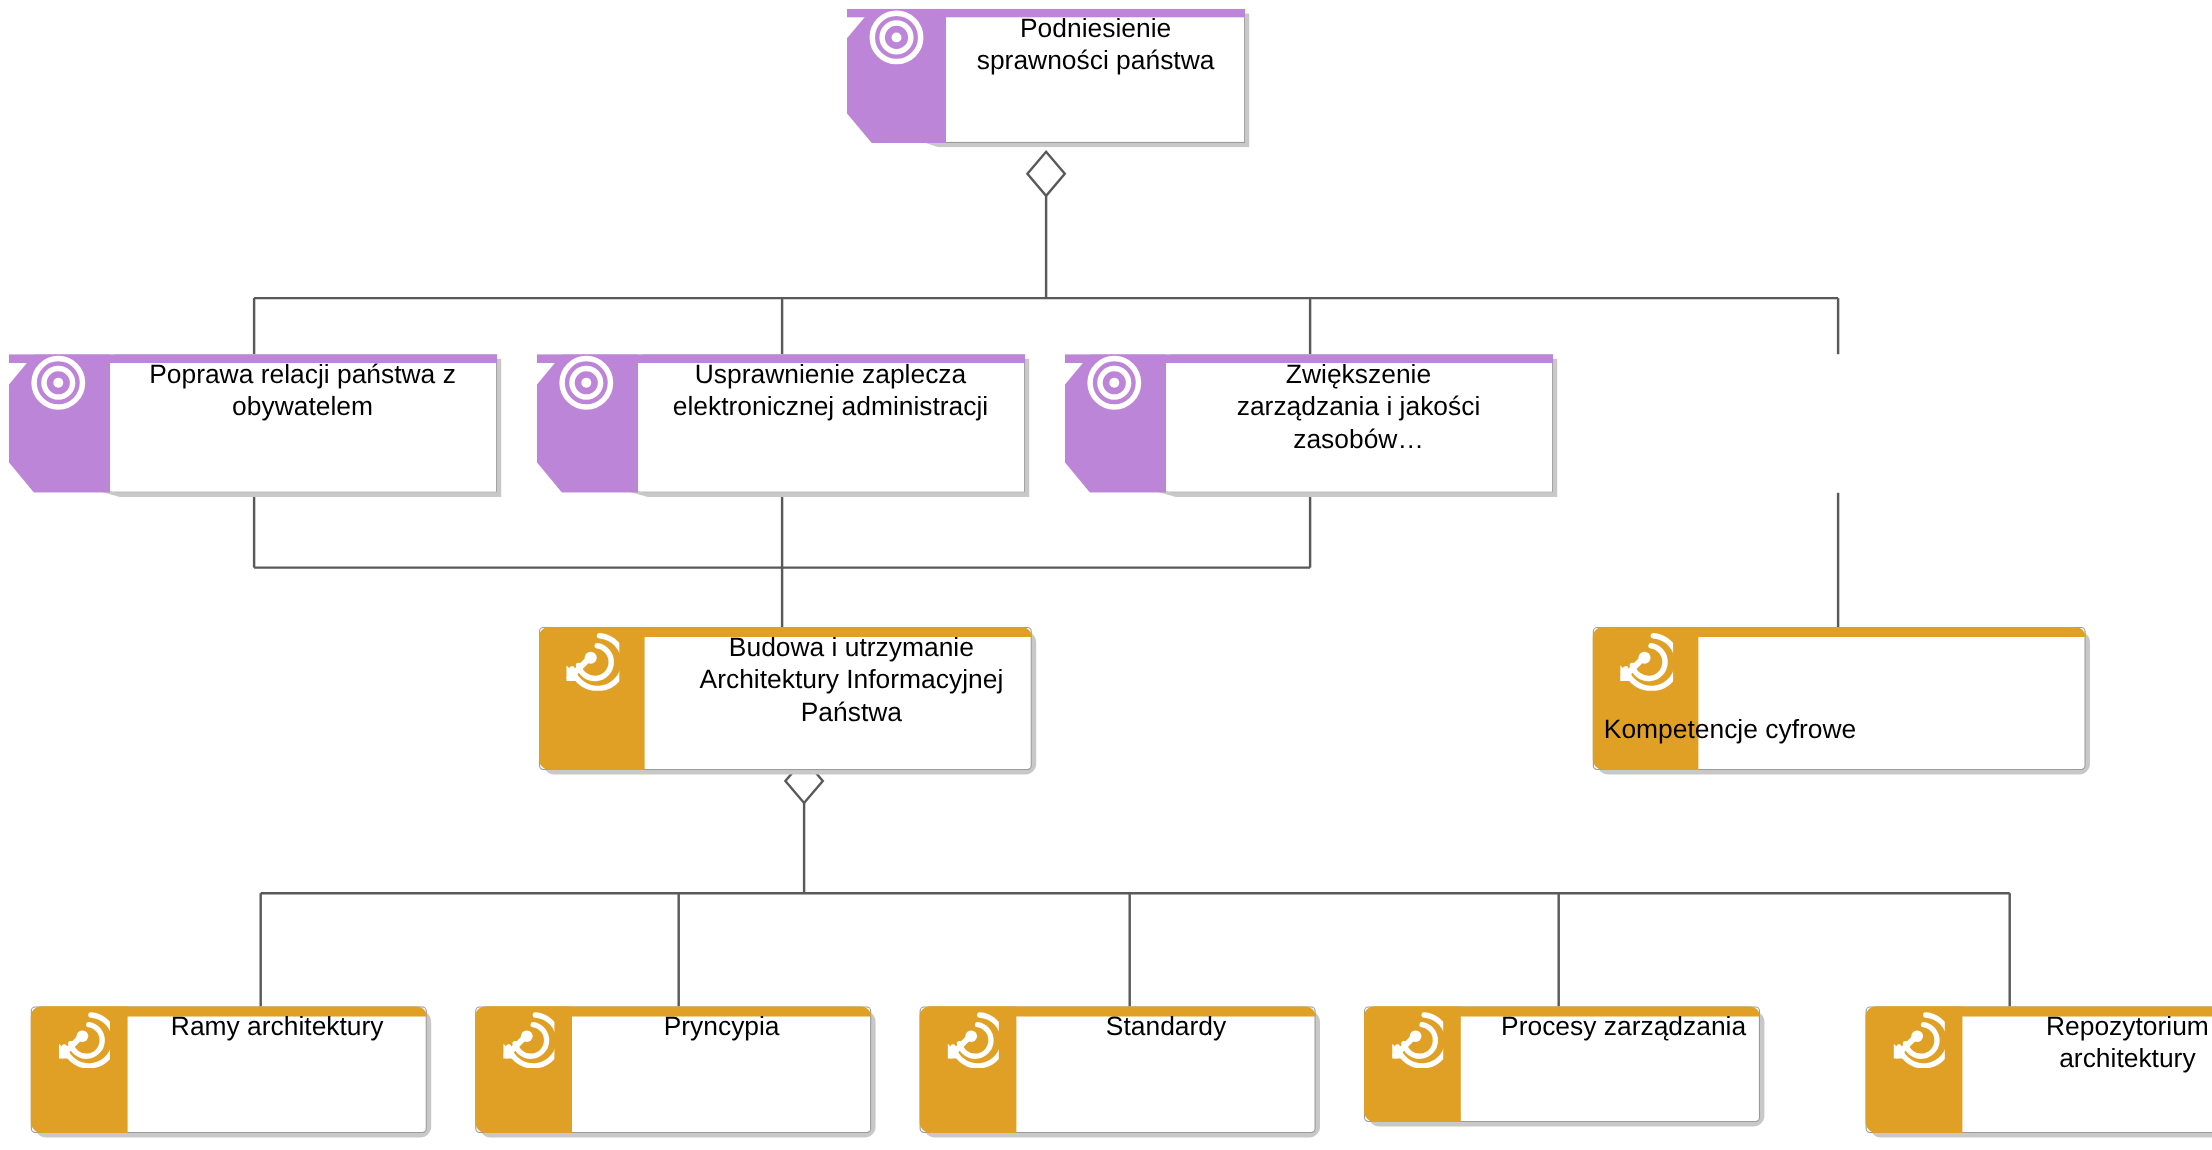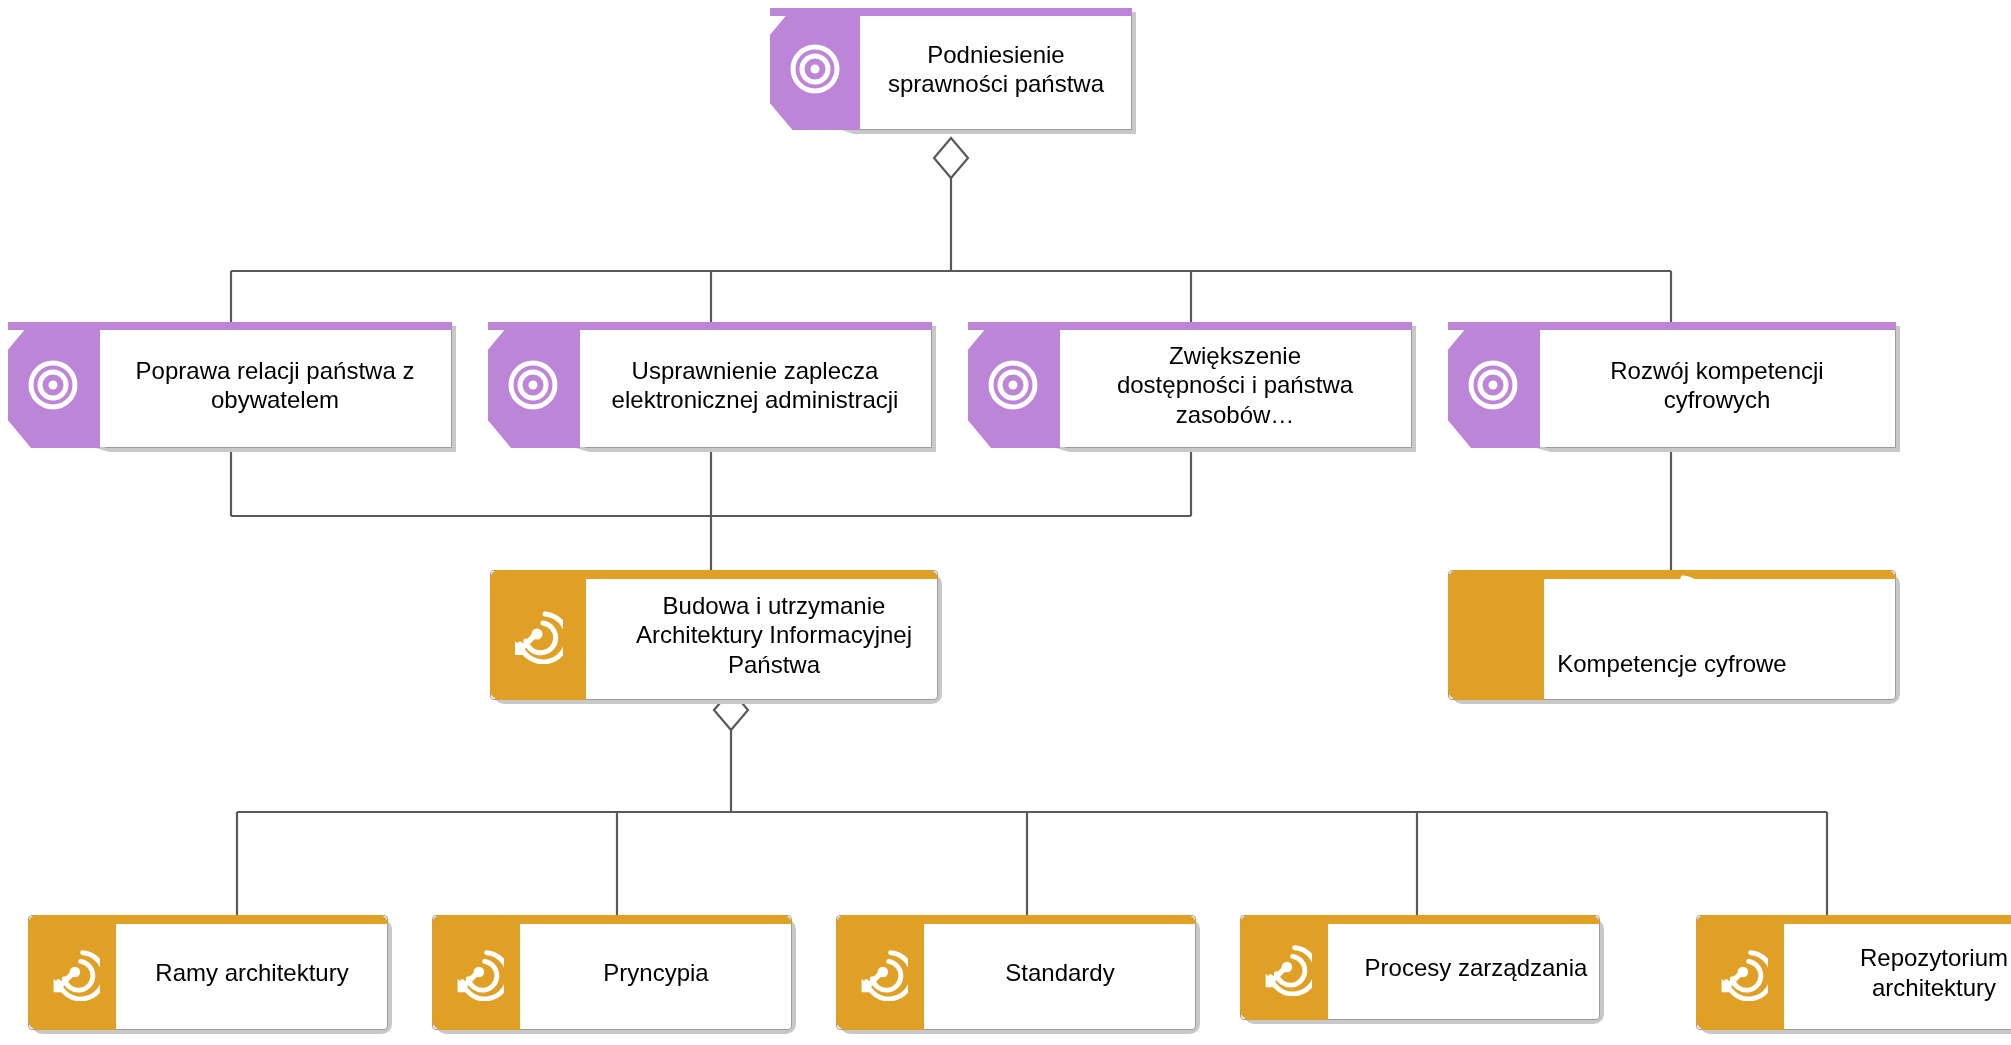--- a/index.html
+++ b/index.html
@@ -20,21 +20,21 @@
     width:2011px;
     height:1045px;
     pointer-events:none;
   }
 
   
   .node{
     position:absolute;
     box-sizing:border-box;
     display:flex;
-    align-items:center;
+    align-items:flex-start;
   }
   .node .label{
     position:relative;
     z-index:3;
     box-sizing:border-box;
     display:flex;
     align-items:center;
     justify-content:center;
     text-align:center;
     color:#000000;
@@ -212,39 +212,24 @@
     <div class="tag" style="width:92px; clip-path:polygon(0 22%, 25% 0, 100% 0, 100% 100%, 25% 100%, 0 78%);"></div>
     <div class="topbar"></div>
     <div class="iconwrap">
       <svg class="icon-svg" width="52" height="52" viewBox="0 0 52 52" aria-hidden="true">
         <circle cx="26" cy="26" r="22" fill="none" stroke="#ffffff" stroke-width="5"></circle>
         <circle cx="26" cy="26" r="13" fill="none" stroke="#ffffff" stroke-width="5"></circle>
         <circle cx="26" cy="26" r="4.5" fill="#ffffff"></circle>
       </svg>
     </div>
     <div class="label">Zwiększenie
-dostępności i państwa
+zarządzania i jakości
 zasobów…</div>
   </div>
 
-  <div class="node goal" style="left:1448px; top:322px; width:448px; height:126px;">
-    <div class="shadow"></div>
-    <div class="plate"></div>
-    <div class="tag" style="width:92px; clip-path:polygon(0 22%, 25% 0, 100% 0, 100% 100%, 25% 100%, 0 78%);"></div>
-    <div class="topbar"></div>
-    <div class="iconwrap">
-      <svg class="icon-svg" width="52" height="52" viewBox="0 0 52 52" aria-hidden="true">
-        <circle cx="26" cy="26" r="22" fill="none" stroke="#ffffff" stroke-width="5"></circle>
-        <circle cx="26" cy="26" r="13" fill="none" stroke="#ffffff" stroke-width="5"></circle>
-        <circle cx="26" cy="26" r="4.5" fill="#ffffff"></circle>
-      </svg>
-    </div>
-    <div class="label">Rozwój kompetencji
-cyfrowych</div>
-  </div>
 
   <div class="node outcome" style="left:490px; top:570px; width:448px; height:130px;gap:32px;">
     <div class="shadow"></div>
     <div class="plate"></div>
     <div class="tag" style="width:96px;"></div>
     <div class="topbar"></div>
     <div class="iconwrap">
       <svg class="icon-svg" width="58" height="58" viewBox="0 0 58 58" aria-hidden="true">
         <path d="M 40 8 A 24 24 0 1 1 15 38" fill="none" stroke="#ffffff" stroke-width="5" stroke-linecap="round"></path>
         <path d="M 38 17 A 15 15 0 1 1 21 35" fill="none" stroke="#ffffff" stroke-width="5" stroke-linecap="round"></path>

